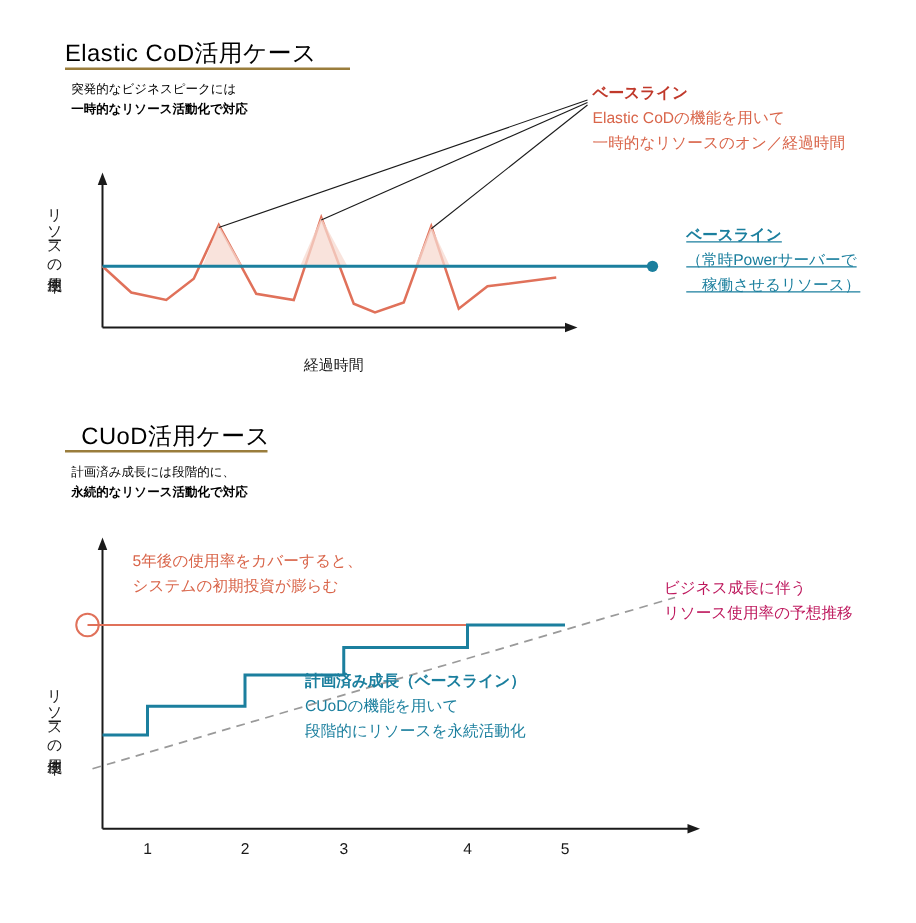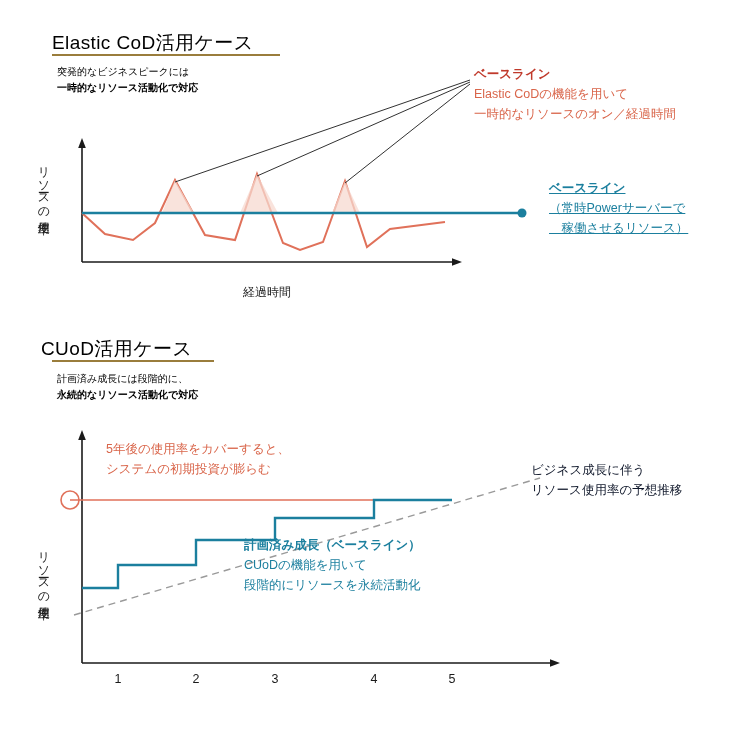--- a/index.html
+++ b/index.html
@@ -72,21 +72,21 @@
     color: #c0392b;
   }
   .callout-blue {
     color: #1b7f9e;
   }
   .callout-blue .head {
     font-weight: bold;
     color: #1b7f9e;
   }
   .callout-dark {
-    color: #0f172a;
+    color: #be185d;
   }
   .tick-label {
     position: absolute;
     font-size: 12.5px;
     color: #1a1a1a;
     text-align: center;
     width: 30px;
   }
   svg {
     position: absolute;
@@ -148,21 +148,21 @@
 
   <div class="callout callout-blue" style="left:549px; top:178px;text-decoration:underline;">
     <div class="head">ベースライン</div>
     <div>（常時Powerサーバーで</div>
     <div>　稼働させるリソース）</div>
   </div>
 </div>
 
 <div class="panel">
 
-  <div class="section-title" style="left:41px; top:336px;">CUoD活用ケース</div>
+  <div class="section-title" style="left:65px; top:336px;">CUoD活用ケース</div>
   <div class="section-title-underline" style="left:52px; top:360px; width:162px;"></div>
 
   <div class="note" style="left:57px; top:371px;">
     <div>計画済み成長には段階的に、</div>
     <div class="bold">永続的なリソース活動化で対応</div>
   </div>
 
   <svg width="733" height="738" viewBox="0 0 733 738">
 
     <g>

